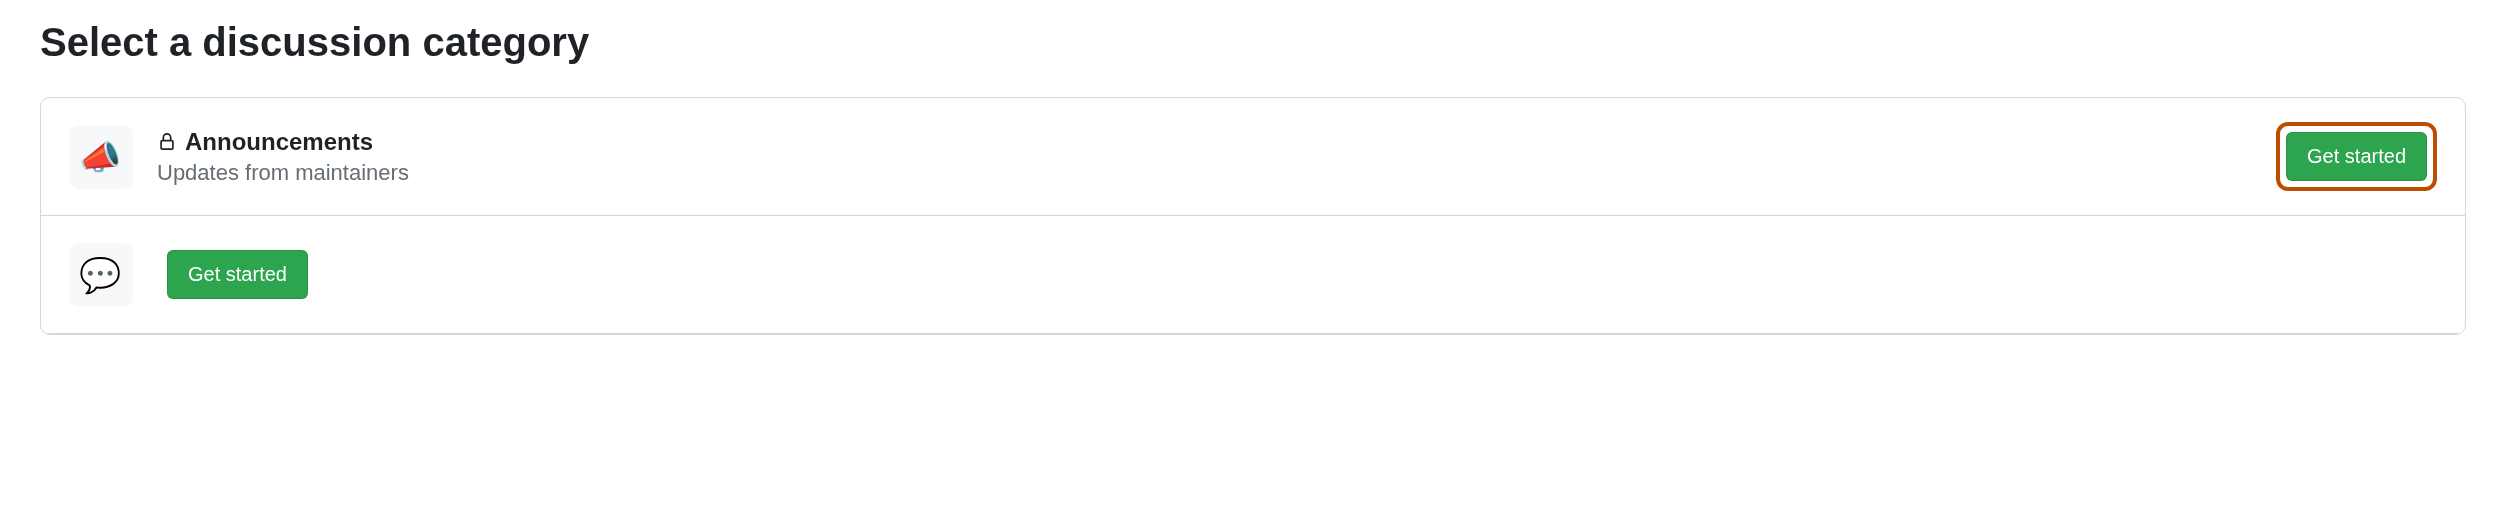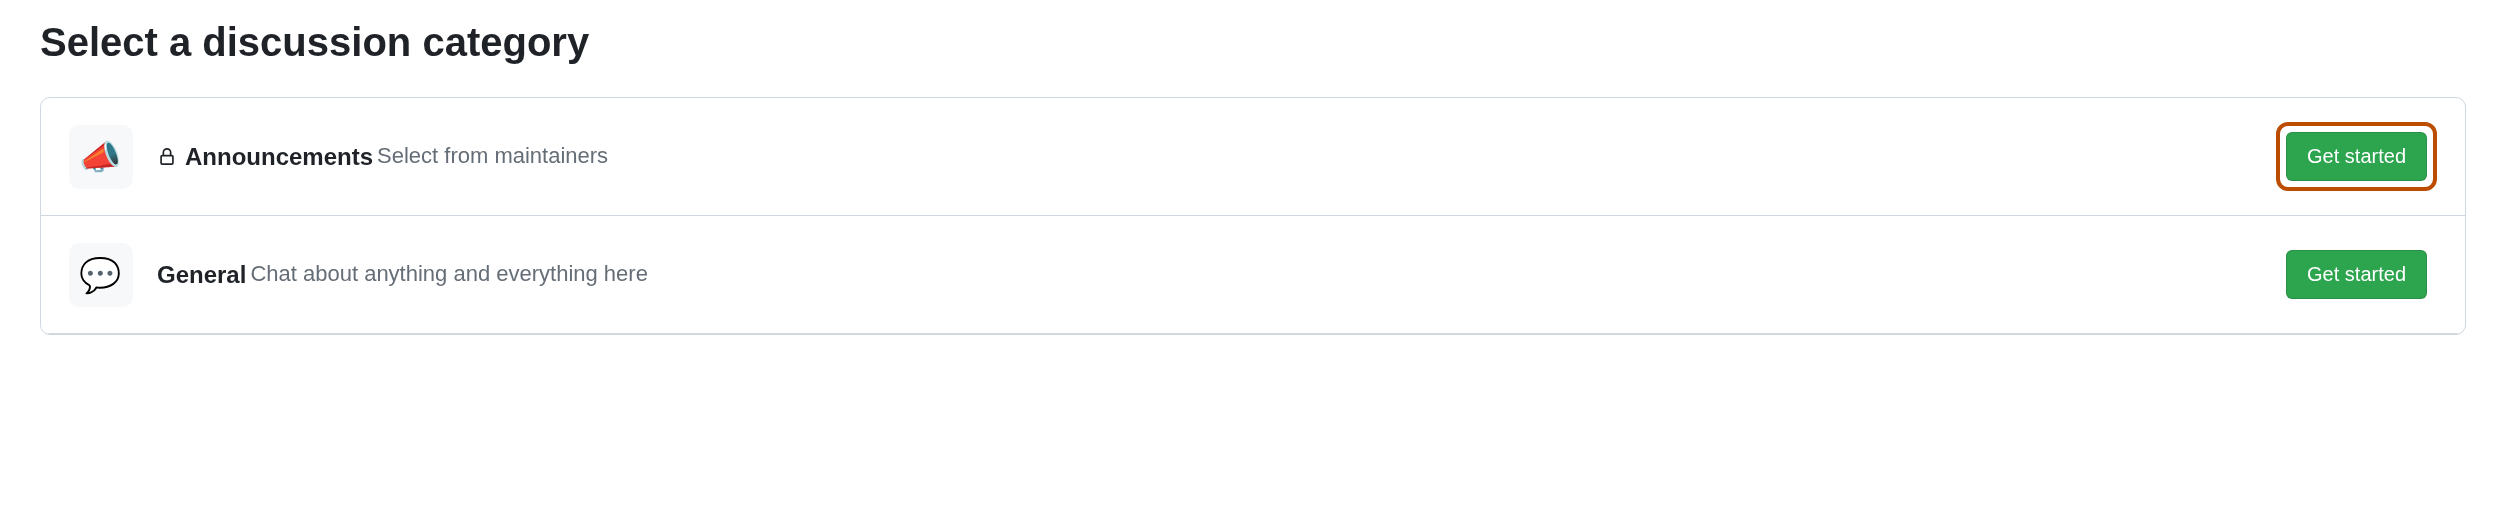--- a/index.html
+++ b/index.html
@@ -43,21 +43,21 @@
       display: flex;
       align-items: center;
       justify-content: center;
       flex-shrink: 0;
       font-size: 34px;
       line-height: 1;
     }
     .category-info {
       flex: 1;
       display: flex;
-      flex-direction: row;
+      flex-direction: column;
       gap: 4px;
     }
     .category-title-line {
       display: flex;
       align-items: center;
       gap: 8px;
     }
     .lock-icon {
       width: 20px;
       height: 20px;
@@ -112,35 +112,29 @@
     </div>
     <div class="category-info">
       <div class="category-title-line">
         <span class="lock-icon">
           <svg viewBox="0 0 16 16" width="18" height="18" fill="currentColor">
             <path d="M4 4a4 4 0 0 1 8 0v2h.25c.966 0 1.75.784 1.75 1.75v5.5A1.75 1.75 0 0 1 12.25 15h-8.5A1.75 1.75 0 0 1 2 13.25v-5.5C2 6.784 2.784 6 3.75 6H4Zm8.25 3.5h-8.5a.25.25 0 0 0-.25.25v5.5c0 .138.112.25.25.25h8.5a.25.25 0 0 0 .25-.25v-5.5a.25.25 0 0 0-.25-.25ZM10.5 6V4a2.5 2.5 0 1 0-5 0v2Z"></path>
           </svg>
         </span>
         <span class="category-name">Announcements</span>
       </div>
-      <span class="category-desc">Select from maintainers</span>
+      <span class="category-desc">Updates from maintainers</span>
     </div>
     <div class="highlighted-btn-wrap">
       <button class="get-started-btn">Get started</button>
     </div>
   </div>
 
   <div class="category-row">
     <div class="category-icon-box">
       <span>💬</span>
     </div>
-    <div class="category-info">
-      <div class="category-title-line">
-        <span class="category-name">General</span>
-      </div>
-      <span class="category-desc">Chat about anything and everything here</span>
-    </div>
     <div class="plain-btn-wrap">
       <button class="get-started-btn">Get started</button>
     </div>
   </div>
 
 </div>
 
 </body></html>

